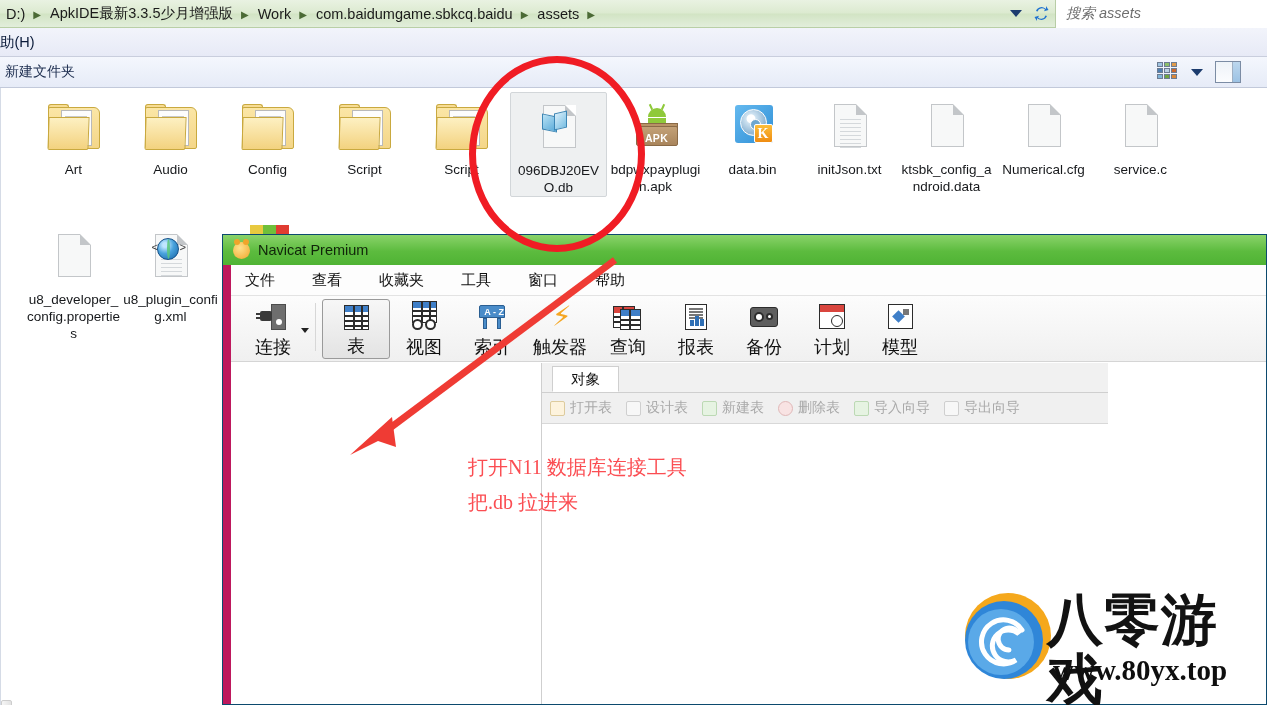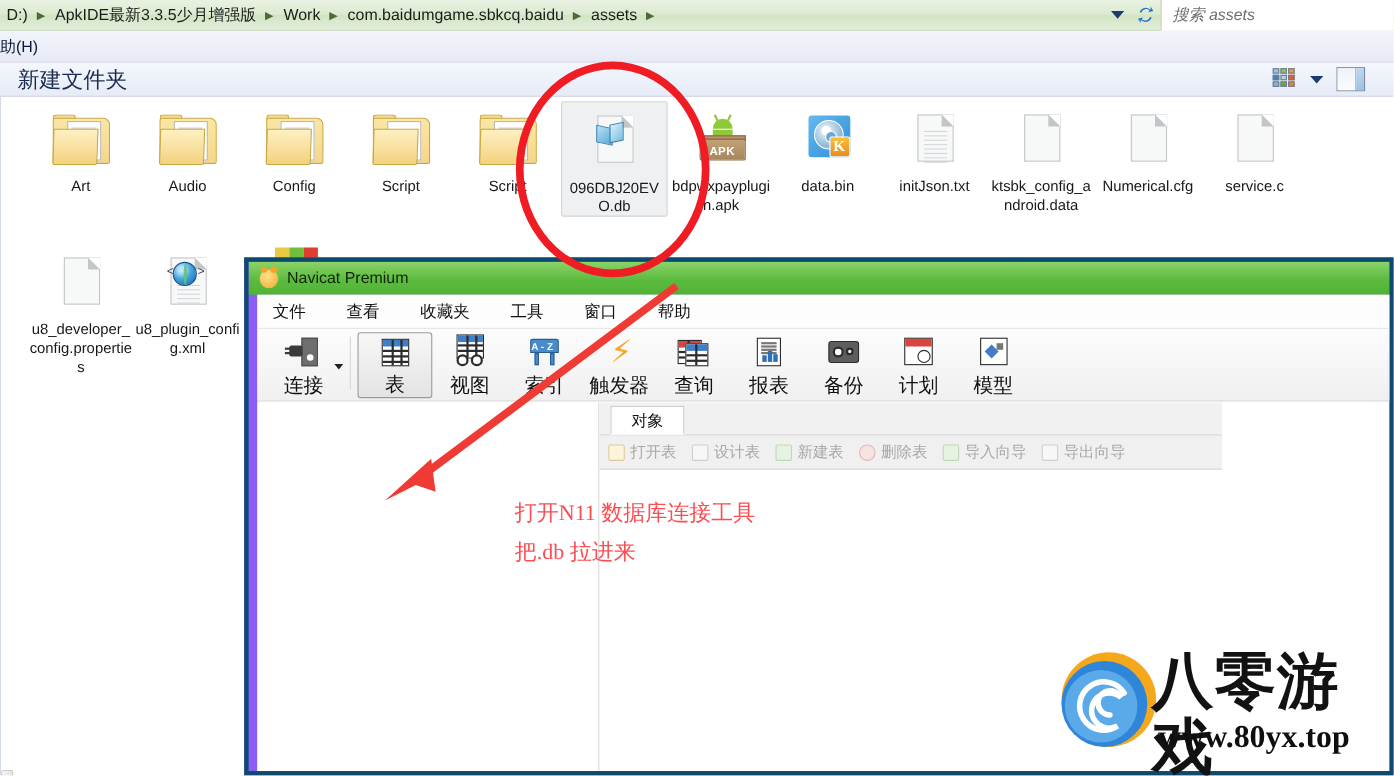--- a/index.html
+++ b/index.html
@@ -53,21 +53,21 @@
   }
   .menustrip .mi { font-size: 14.5px; color: #0b1b3a; padding-left: 0px; }
 
   
   .toolbar2 {
     position: absolute; left: 0; top: 57px; width: 1267px; height: 31px;
     background: linear-gradient(to bottom, #f4f7fd 0%, #e6ebf7 100%);
     border-bottom: 1px solid #c2c9da;
     display: flex; align-items: center;
   }
-  .toolbar2 .tb-label { font-size: 20px; color: #1a2b4d; padding-left: 16px; }
+  .toolbar2 .tb-label { font-size: 14px; color: #1a2b4d; padding-left: 5px; }
   .tb-right { margin-left: auto; display: flex; align-items: center; padding-right: 26px; gap: 12px; }
   .viewgrid { width: 22px; height: 20px; display: grid;
     grid-template-columns: repeat(3, 6px); grid-template-rows: repeat(3, 5px);
     gap: 1px; }
   .viewgrid i { display: block; border: 1px solid #6d7c92; }
   .tri-down-sm { width: 0; height: 0; border-left: 6px solid transparent;
     border-right: 6px solid transparent; border-top: 7px solid #1c3c6e; }
   .preview-pane { width: 26px; height: 22px; border: 1px solid #7b8ca4;
     background: #fdfdfd; display: flex; }
   .preview-pane .pp-l { flex: 1; border-right: 1px solid #9fb0c4;
@@ -179,22 +179,22 @@
     z-index: 41; pointer-events: none; }
   .redtext {
     position: absolute; left: 468px; top: 450px; z-index: 42;
     color: #fb4d52; font-size: 20px; line-height: 35px;
     font-family: "Liberation Serif", serif; white-space: nowrap;
   }
 
   
   .navicat {
     position: absolute; left: 222px; top: 234px; width: 1045px; height: 471px;
-    background: #8b5cf6;
-    border: 4px solid #0c4a6e;
+    background: #be185d;
+    border: 1px solid #0c4a6e;
     z-index: 20;
     overflow: hidden;
   }
   .nv-title {
     position: absolute; left: 0; top: 0; width: 1045px; height: 30px;
     background: linear-gradient(to bottom, #8ad36a 0%, #5cbb3e 55%, #4fb334 100%);
     display: flex; align-items: center; padding-left: 10px;
   }
   .nv-appicon { width: 17px; height: 17px; border-radius: 50%;
     background: radial-gradient(circle at 40% 35%, #ffe28d, #f0a52a); margin-right: 8px;
@@ -241,21 +241,21 @@
   .g-plug .srv { position:absolute; right:0; top:0; width:15px; height:26px;
     background:#6e6e6e; border:1px solid #4c4c4c; }
   .g-plug .srv::after{content:"";position:absolute;left:4px;bottom:4px;width:6px;height:6px;border-radius:50%;background:#fff;}
   .g-plug .pl { position:absolute; left:0; top:7px; width:12px; height:10px; background:#3a3a3a; border-radius:2px;}
   .g-plug .pl i { position:absolute; left:-4px; width:5px; height:2px; background:#3a3a3a;}
   .g-glass { position:absolute; left:2px; bottom:1px; width:28px; height:11px; }
   .g-glass i { position:absolute; width:11px; height:11px; border:2px solid #2c2c2c; border-radius:50%; background:#fff;}
   .g-az { position:absolute; left:3px; top:2px; width:26px; height:24px; }
   .g-az .top { position:absolute; left:0; top:0; width:26px; height:13px;
     background:#4a8cc9; border:1px solid #2a5e92; border-radius:2px 2px 0 0;
-    color:#fff; font-size:9px; font-weight:bold; text-align:left; line-height:12px;}
+    color:#fff; font-size:9px; font-weight:bold; text-align:right; line-height:12px;}
   .g-az .leg { position:absolute; top:13px; width:4px; height:11px; background:#4a8cc9; border:1px solid #2a5e92;}
   .g-bolt { position:absolute; left:8px; top:0px; font-size:28px; color:#f5a623; line-height:28px;}
   .g-rep { position:absolute; left:5px; top:1px; width:22px; height:26px; background:#fff; border:1.5px solid #2c2c2c;}
   .g-rep i { position:absolute; left:3px; right:3px; height:1.5px; background:#777;}
   .g-rep b { position:absolute; bottom:3px; width:4px; background:#2f6fb5;}
   .g-tape { position:absolute; left:2px; top:4px; width:28px; height:20px;
     background:#5e5e5e; border:1.5px solid #2c2c2c; border-radius:3px;}
   .g-tape i { position:absolute; top:4px; width:10px; height:10px; border-radius:50%;
     background:#fff; border:2px solid #2c2c2c;}
   .g-cal { position:absolute; left:3px; top:1px; width:26px; height:25px;

